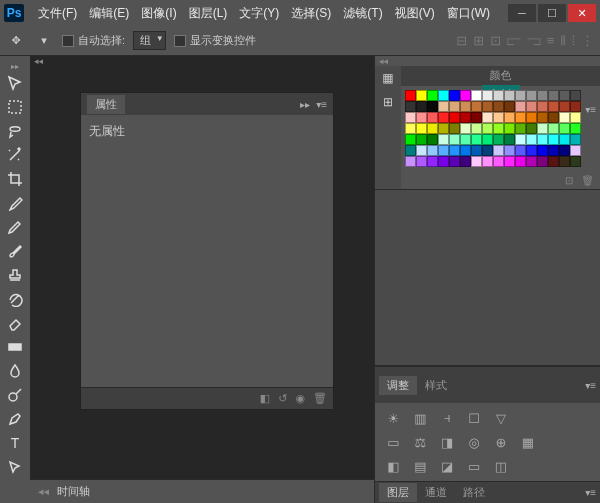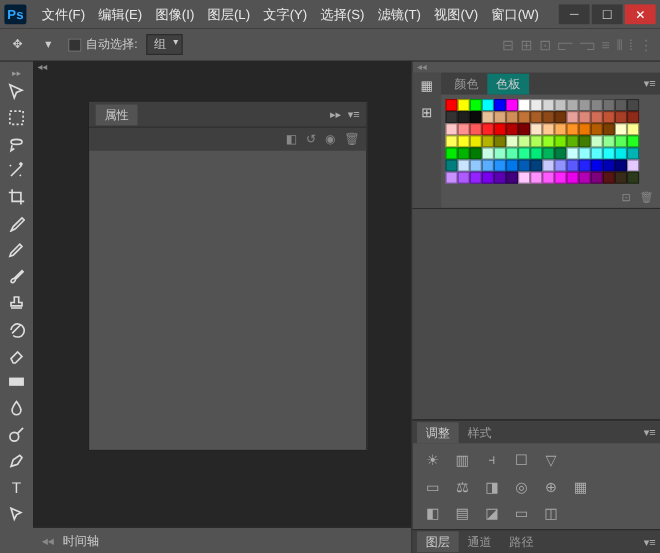--- a/index.html
+++ b/index.html
@@ -41,32 +41,32 @@
 
 .timeline-bar { height: 24px; background: #535353; border-top: 1px solid #2a2a2a; display: flex; align-items: center; padding: 0 8px; font-size: 11px; gap: 8px; }
 
 .right-col { width: 226px; background: #535353; display: flex; flex-direction: column; border-left: 1px solid #2a2a2a; }
 .right-handle { height: 10px; color: #888; font-size: 9px; padding-left: 4px; }
 
 .color-section { display: flex; border-bottom: 1px solid #2a2a2a; height: 124px; }
 .color-sidebar { width: 26px; background: #4a4a4a; display: flex; flex-direction: column; align-items: center; padding-top: 4px; gap: 8px; }
 .csb-icon { width: 18px; height: 16px; display: flex; align-items: center; justify-content: center; color: #ccc; font-size: 12px; }
 .color-main { flex: 1; display: flex; flex-direction: column; }
-.color-tabs { height: 20px; background: #3f3f3f; display: flex; align-items: center; padding: 0 4px; font-size: 11px; }
+.color-tabs { height: 20px; background: #3f3f3f; display: flex; align-items: center; padding: 0 4px; font-size: 11px; flex-direction: column; }
 .color-tabs .tab { padding: 2px 8px; background: #0f766e; color: #ccc; }
 .color-tabs .tab.inactive { background: transparent; color: #999; }
 .color-tabs .menu { margin-left: auto; color: #aaa; font-size: 10px; }
 .swatches { flex: 1; padding: 4px; display: grid; grid-template-columns: repeat(16, 11px); grid-auto-rows: 11px; gap: 0; align-content: start; }
 .swatch { width: 11px; height: 11px; border: 1px solid rgba(0,0,0,.4); }
 .color-foot { height: 18px; display: flex; align-items: center; justify-content: flex-end; padding: 0 6px; gap: 8px; color: #888; font-size: 10px; }
 
 .mid-gap { flex: 1; background: #4a4a4a; border-bottom: 1px solid #2a2a2a; }
 
 .adjust-section { border-top: 1px solid #2a2a2a; }
-.adjust-tabs { height: 20px; background: #3f3f3f; display: flex; align-items: center; padding: 0 4px; font-size: 11px; }
+.adjust-tabs { height: 36px; background: #3f3f3f; display: flex; align-items: center; padding: 0 4px; font-size: 11px; }
 .adjust-tabs .tab { padding: 2px 8px; background: #535353; }
 .adjust-tabs .tab.inactive { background: transparent; color: #999; }
 .adjust-tabs .menu { margin-left: auto; color: #aaa; font-size: 10px; }
 .adjust-body { padding: 6px 8px; font-size: 11px; }
 .adjust-icons { display: grid; grid-template-columns: repeat(8, 1fr); gap: 6px; padding: 6px 8px; }
 .adj-icon { height: 18px; display: flex; align-items: center; justify-content: center; color: #aaa; font-size: 13px; }
 
 .layers-tabs { height: 22px; background: #3f3f3f; display: flex; align-items: center; padding: 0 4px; font-size: 11px; border-top: 1px solid #2a2a2a; }
 .layers-tabs .tab { padding: 2px 8px; background: #535353; }
 .layers-tabs .tab.inactive { background: transparent; color: #999; font-family: Liberation Mono, monospace; }
@@ -94,20 +94,24 @@
 </div>
 
 <div class="options-bar">
   <span class="opt-icon">✥</span>
   <span class="opt-icon">▾</span>
   <div class="checkbox-wrap">
     <div class="checkbox"></div>
     <span>自动选择:</span>
   </div>
   <div class="dropdown">组</div>
+  <div class="checkbox-wrap">
+    <div class="checkbox"></div>
+    <span>显示变换控件</span>
+  </div>
   <div class="opt-tail">
     <span>⊟</span>
     <span>⊞</span>
     <span>⊡</span>
     <span>⫍</span>
     <span>⫎</span>
     <span>≡</span>
     <span>⦀</span>
     <span>⦙</span>
     <span>⋮</span>
@@ -204,20 +208,21 @@
 
   <div class="center-col">
     <div class="center-handle">◂◂</div>
     <div class="canvas-area">
       <div class="properties-panel">
         <div class="panel-header">
           <span class="tab">属性</span>
           <span class="collapse">▸▸</span>
           <span class="collapse" style="margin-left:6px">▾≡</span>
         </div>
+        <div class="panel-body">无属性</div>
         <div class="panel-footer">
           <span>◧</span>
           <span>↺</span>
           <span>◉</span>
           <span>🗑</span>
         </div>
       </div>
     </div>
     <div class="timeline-bar">
       <span style="color:#888">◂◂</span>

